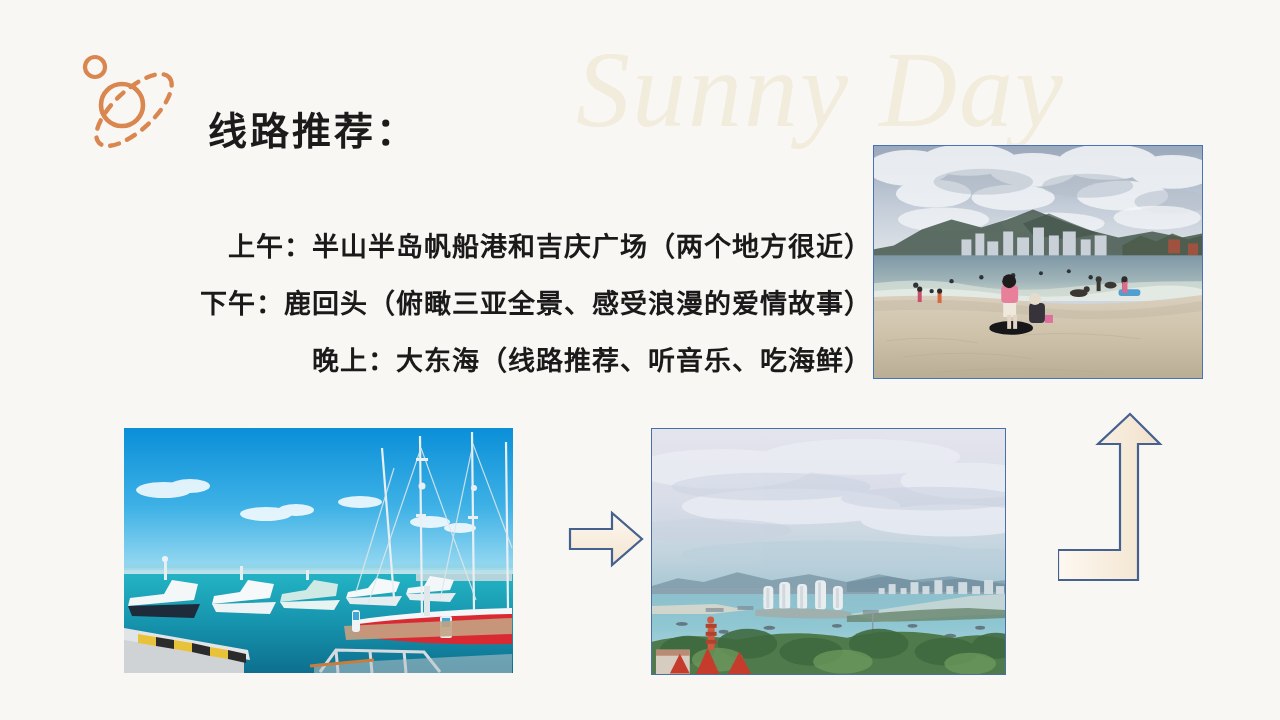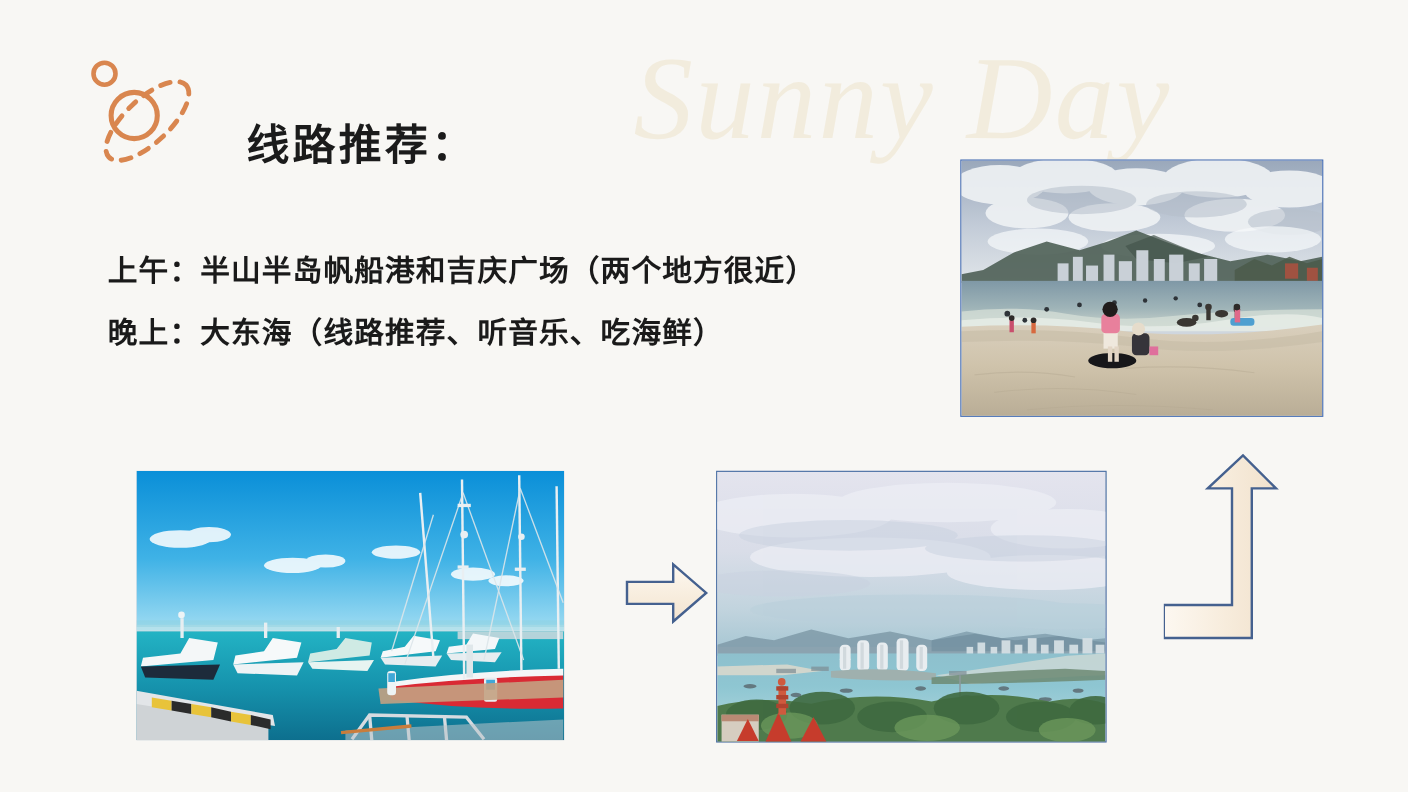--- a/index.html
+++ b/index.html
@@ -41,36 +41,37 @@
     position: absolute;
     left: 72px;
     top: 46px;
     width: 124px;
     height: 118px;
   }
 
   
   .title {
     position: absolute;
-    left: 224px;
+    left: 208px;
     top: 100px;
     font-family: "DejaVu Serif", "Liberation Serif", serif;
     font-size: 39px;
     font-weight: 700;
     color: #1b1b1b;
     letter-spacing: 3px;
     white-space: nowrap;
   }
 
   
   .body-list {
     position: absolute;
-    left: 98px;
+    left: 82px;
     top: 218px;
     width: 790px;
+    text-align: right;
   }
   .body-line {
     font-family: "DejaVu Serif", "Liberation Serif", serif;
     font-size: 27px;
     font-weight: 700;
     color: #1a1a1a;
     line-height: 57px;
     letter-spacing: 1px;
     white-space: nowrap;
   }
@@ -145,20 +146,21 @@
 
         <ellipse cx="62" cy="64" rx="48" ry="20" stroke-width="4.4" stroke-dasharray="9 9" transform="rotate(-43 62 64)"></ellipse>
       </g>
     </svg>
   </div>
 
   <div class="title">线路推荐：</div>
 
   <div class="body-list">
     <div class="body-line">上午：半山半岛帆船港和吉庆广场（两个地方很近）</div>
+    <div class="body-line">下午：鹿回头（俯瞰三亚全景、感受浪漫的爱情故事）</div>
     <div class="body-line">晚上：大东海（线路推荐、听音乐、吃海鲜）</div>
   </div>
 
   <div class="photo photo-beach">
     <svg class="canvas" viewBox="0 0 330 234" preserveAspectRatio="none" aria-hidden="true">
       <defs>
         <linearGradient id="bSky" x1="0" y1="0" x2="0" y2="1">
           <stop offset="0%" stop-color="#9aa8bb"></stop>
           <stop offset="55%" stop-color="#c3ccd8"></stop>
           <stop offset="100%" stop-color="#dfe4e8"></stop>

